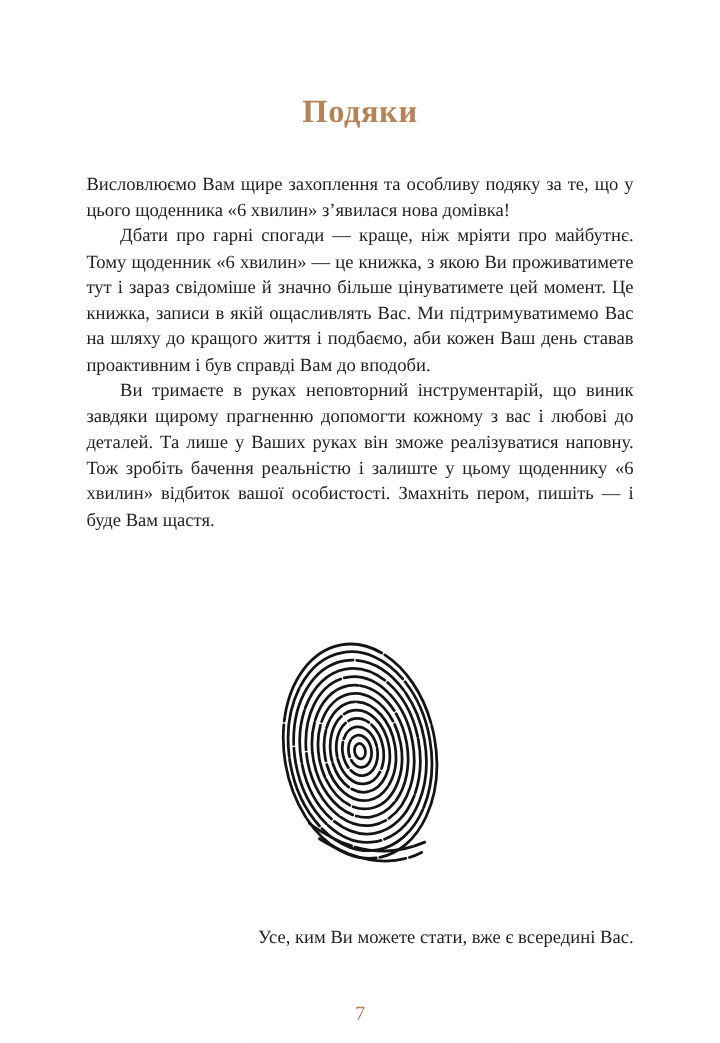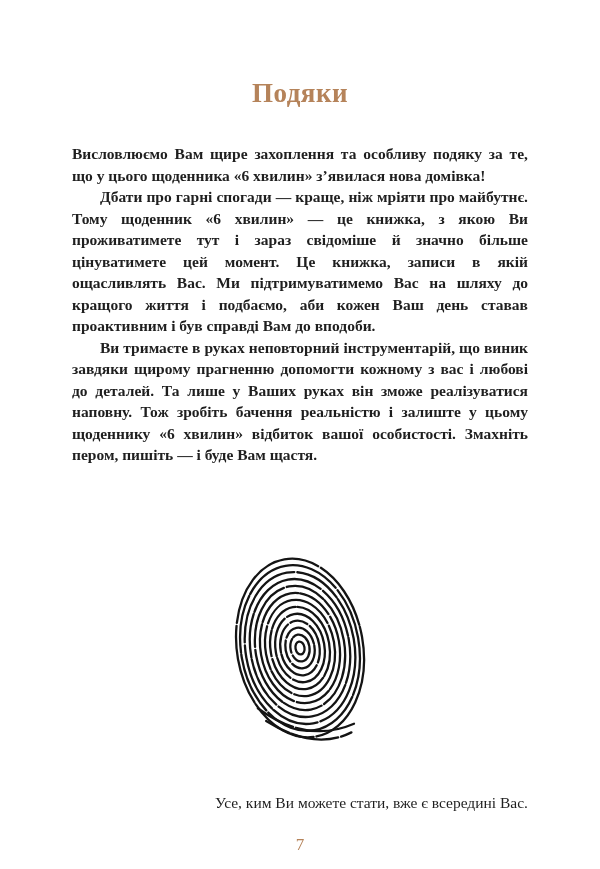--- a/index.html
+++ b/index.html
@@ -30,21 +30,20 @@
     padding: 0 72px;
   }
   .body-text {
     margin-top: 34px;
     font-size: 15.5px;
     line-height: 21.5px;
     text-align: justify;
   }
   .para {
     margin: 0;
-    font-weight: bold;
   }
   .para.indent {
     text-indent: 28px;
   }
   .fingerprint-wrap {
     margin-top: 78px;
     text-align: center;
   }
   .quote {
     margin-top: 36px;

